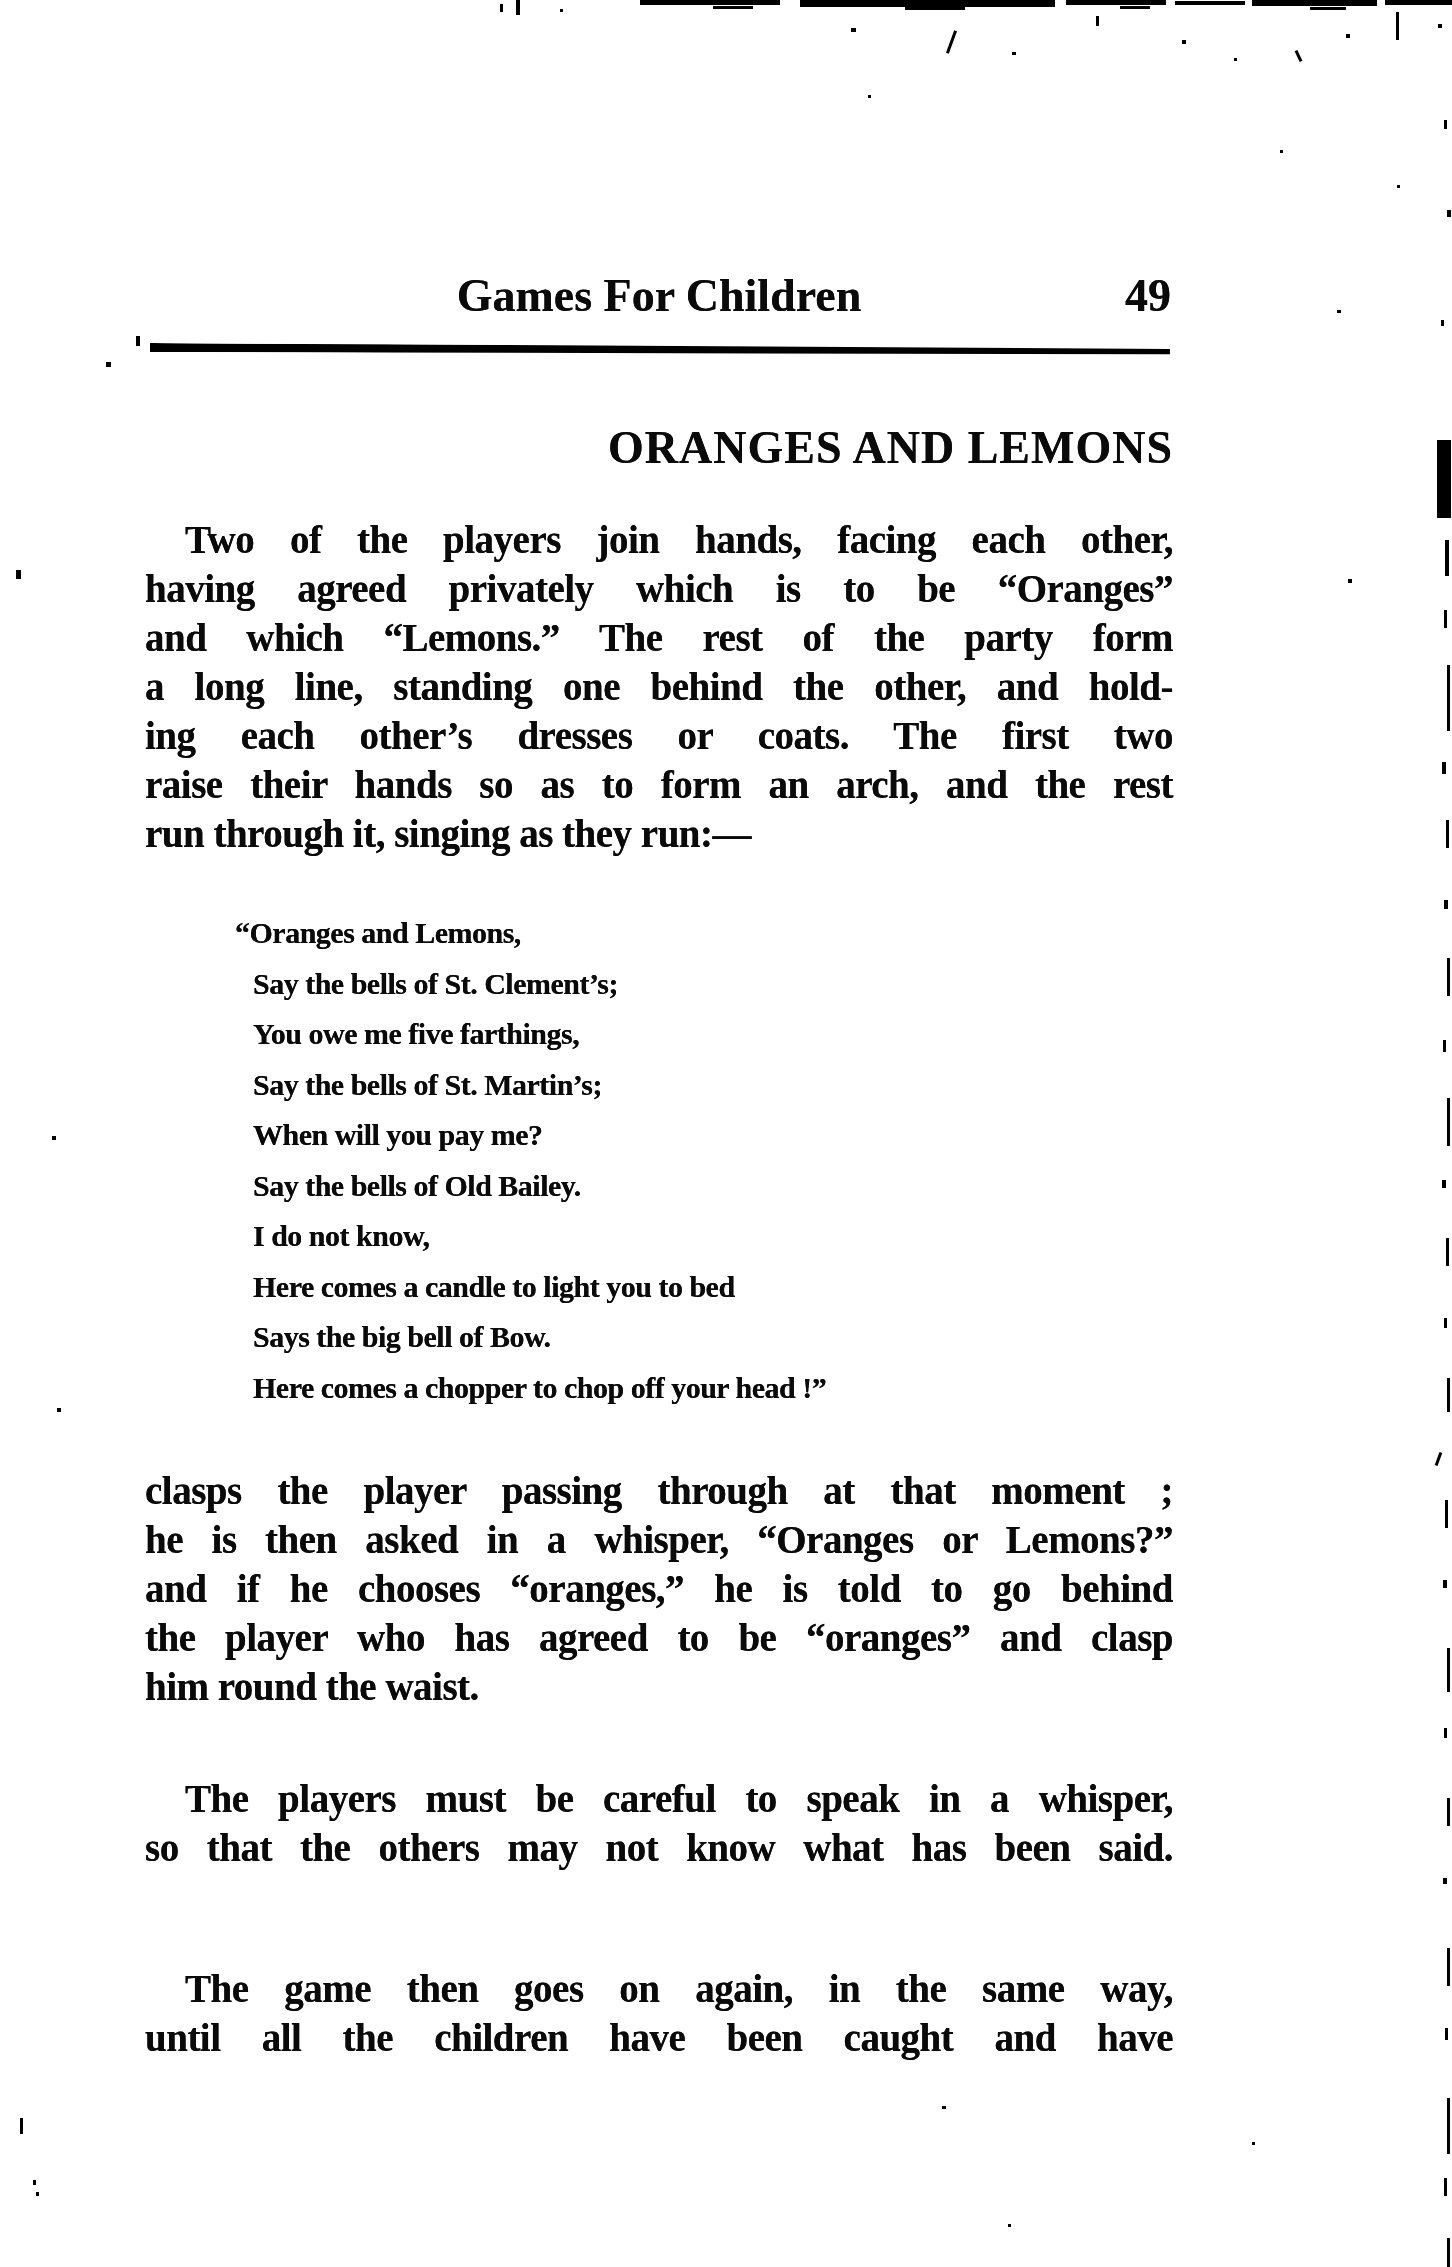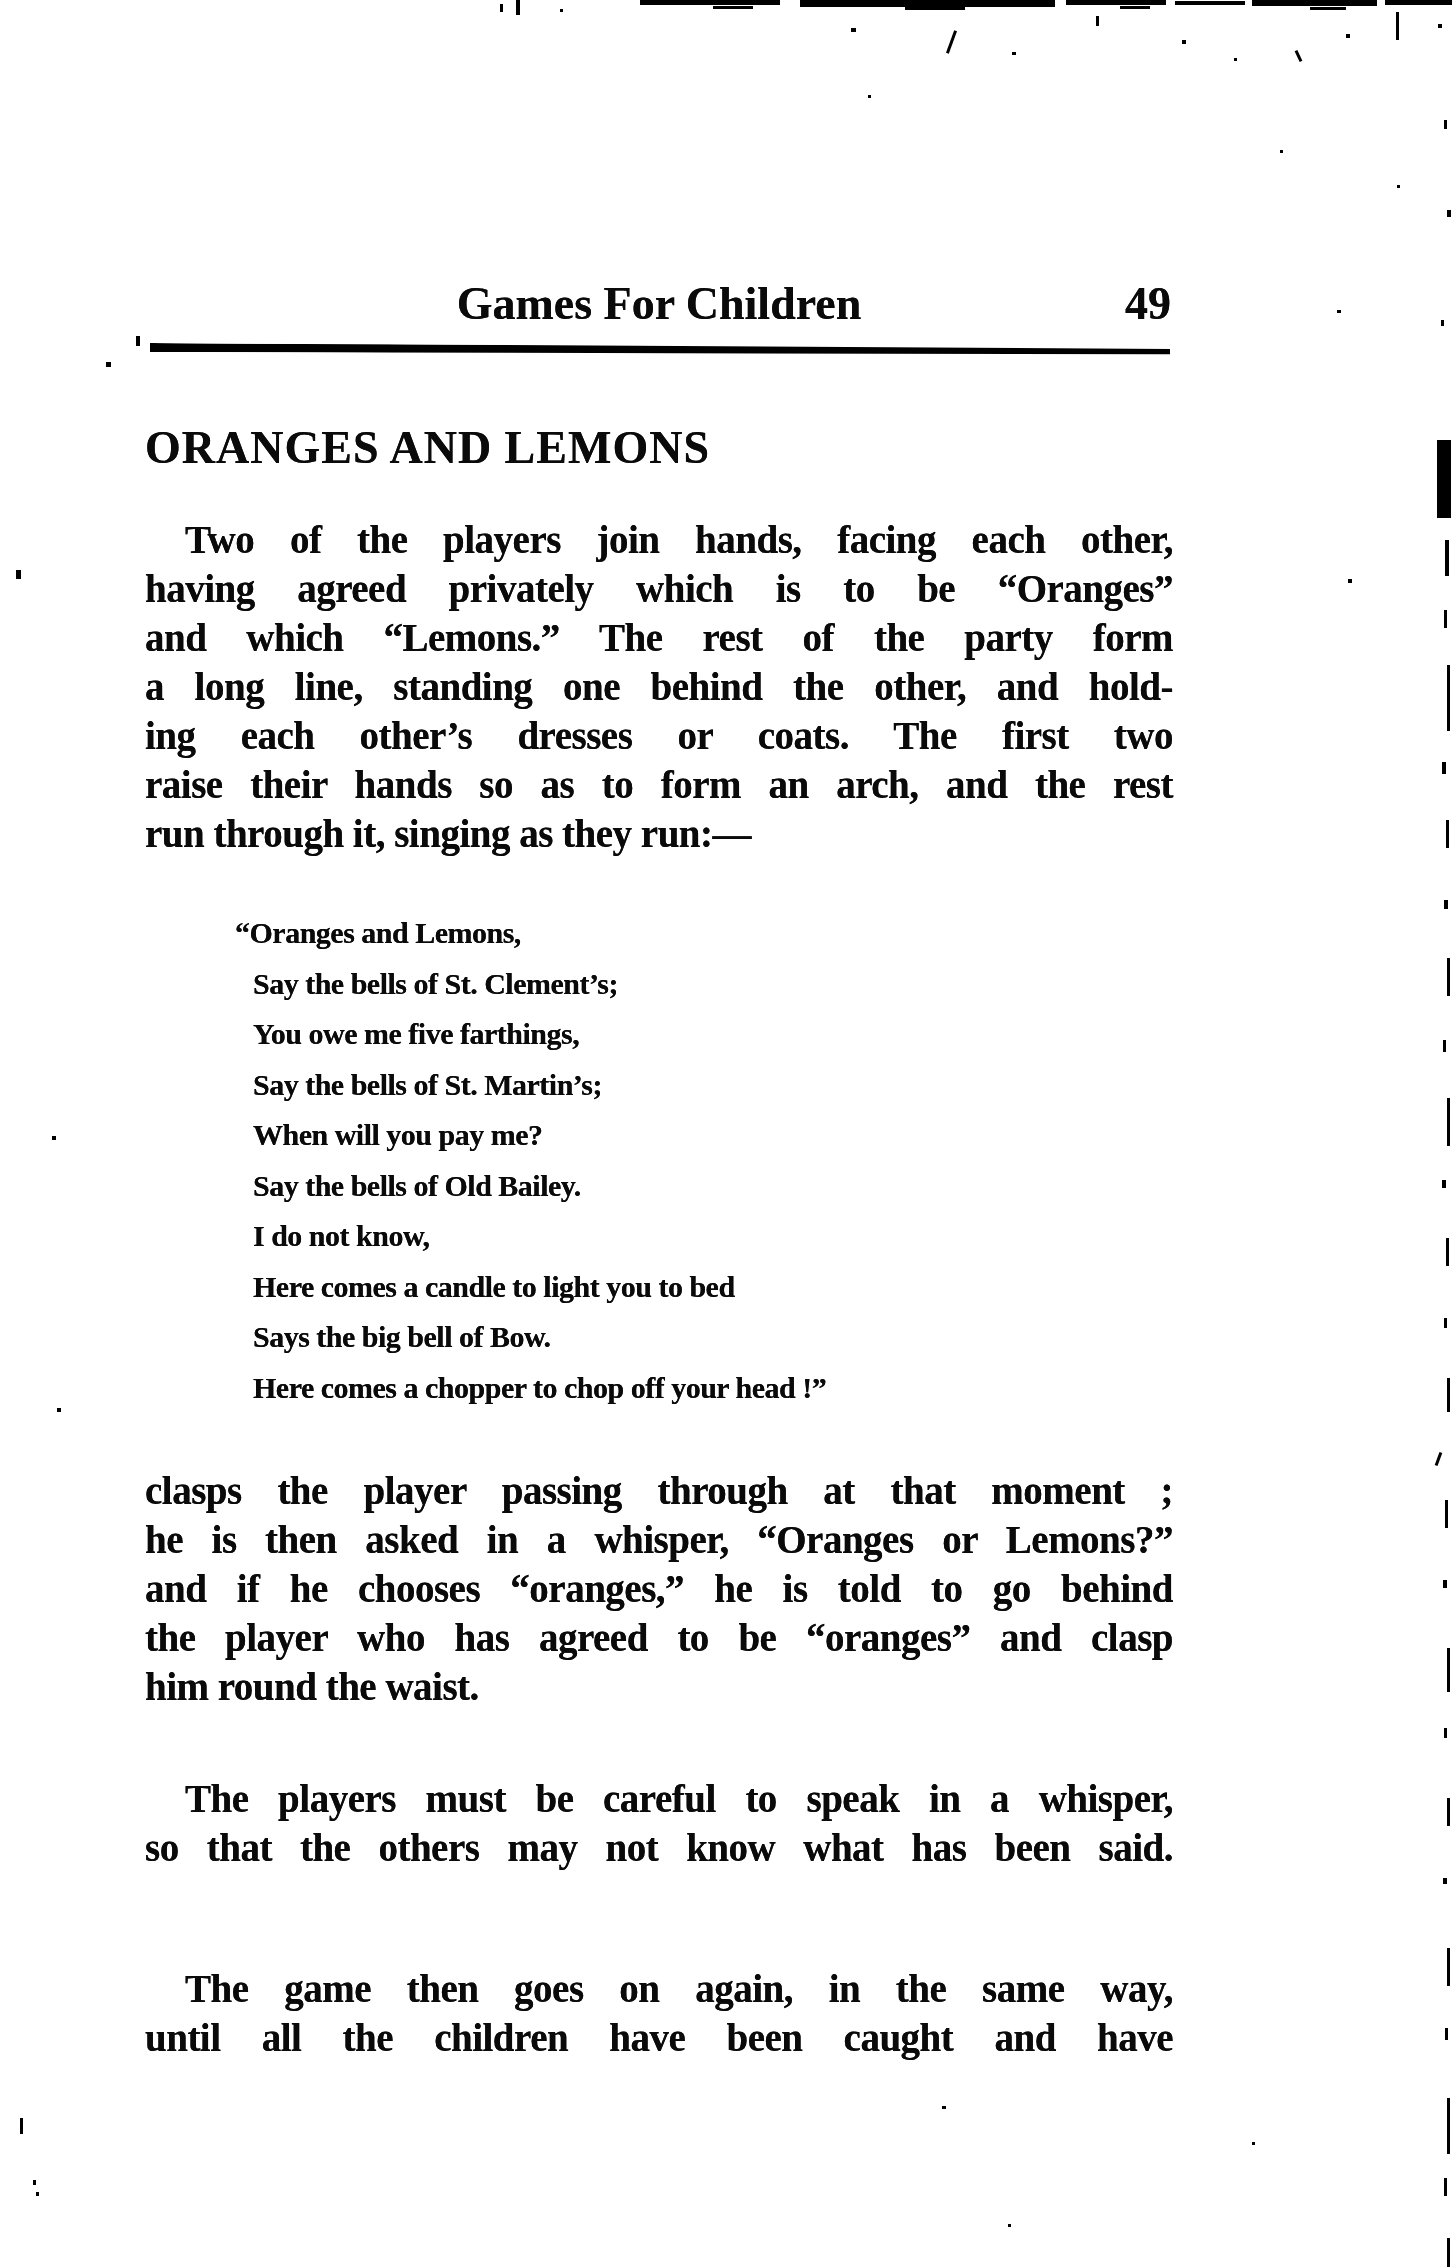--- a/index.html
+++ b/index.html
@@ -8,34 +8,34 @@
     width:1452px;height:2267px;
     background:#ffffff;
     overflow:hidden;
     font-family:"Liberation Serif","DejaVu Serif",serif;
     font-weight:700;
     color:#0a0a0a;
     text-shadow:0 0 .5px rgba(0,0,0,.85);
   }
   
   .header{
-    position:absolute;left:145px;top:279px;width:1028px;
+    position:absolute;left:145px;top:271px;width:1028px;
     font-size:46px;line-height:50px;text-align:center;
   }
   .pagenum{position:absolute;right:2px;top:0;font-size:46px;}
   .rule{
     position:absolute;left:150px;top:345px;width:1020px;height:9px;
     background:#000;transform:rotate(0.22deg);
     clip-path:polygon(0 0,100% 22%,100% 82%,0 100%);
   }
   
   .heading{
     position:absolute;left:145px;top:423px;width:1028px;margin:0;
     font-size:46px;line-height:50px;font-weight:700;
-    text-align:left;letter-spacing:1px;
+    text-align:right;letter-spacing:1px;
   }
   
   .para{
     position:absolute;left:145px;width:1028px;
     font-size:39px;line-height:49px;letter-spacing:-0.5px;
   }
   .line{text-align:justify;text-align-last:justify;-moz-text-align-last:justify;}
   .line.left{text-align:center;text-align-last:left;-moz-text-align-last:left;}
   .ind{padding-left:40px;}
   .p1{top:515px;}

